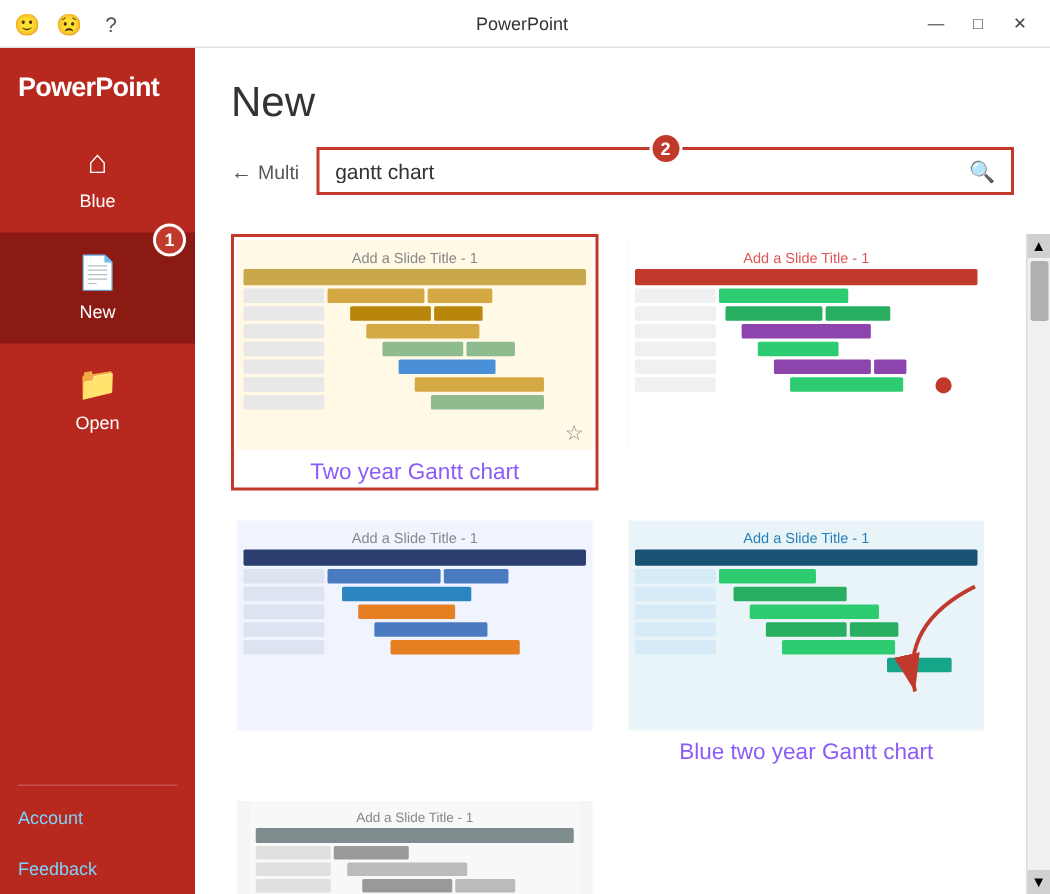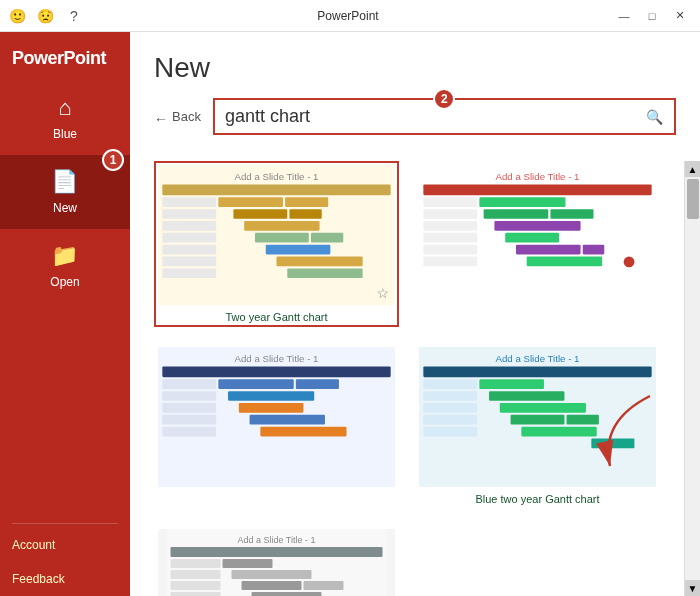--- a/index.html
+++ b/index.html
@@ -33,21 +33,21 @@
       display: flex; flex-direction: column; align-items: center; justify-content: center;
       padding: 14px 8px; cursor: pointer; color: #fff; font-size: 12px; gap: 6px;
       position: relative;
     }
     .sidebar-item.active { background: #8b1a12; }
     .sidebar-item-icon { font-size: 22px; }
     .sidebar-item-label { font-size: 12px; text-align: center; }
     .sidebar-spacer { flex: 1; }
     .sidebar-divider { border-top: 1px solid rgba(255,255,255,0.2); margin: 4px 12px; }
     .sidebar-bottom-item {
-      padding: 10px 12px; font-size: 12px; color: #fef9c3; cursor: pointer;
+      padding: 10px 12px; font-size: 12px; color: #7dd3fc; cursor: pointer;
     }
 
     
     .badge-circle {
       position: absolute; top: -6px; right: 6px;
       width: 22px; height: 22px; border-radius: 50%;
       background: #c0392b; border: 2px solid #fff;
       display: flex; align-items: center; justify-content: center;
       font-size: 12px; font-weight: bold; color: #fff;
       z-index: 10;
@@ -62,21 +62,21 @@
 
     
     .search-row { display: flex; align-items: center; gap: 12px; margin-bottom: 16px; }
     .back-btn { display: flex; align-items: center; gap: 4px; font-size: 13px; color: #555; cursor: pointer; }
     .back-arrow { font-size: 14px; }
     .search-container {
       flex: 1; display: flex; align-items: center;
       border: 2px solid #c0392b; padding: 6px 10px; position: relative;
     }
     .search-input {
-      flex: 1; border: none; outline: none; font-size: 18px; color: #333;
+      flex: 1; border: none; outline: none; font-size: 14px; color: #333;
     }
     .search-icon { color: #555; font-size: 14px; }
     .search-badge {
       position: absolute; top: -12px; left: 50%; transform: translateX(-50%);
       width: 22px; height: 22px; border-radius: 50%;
       background: #c0392b; border: 2px solid #fff;
       display: flex; align-items: center; justify-content: center;
       font-size: 12px; font-weight: bold; color: #fff;
       z-index: 10;
     }
@@ -96,21 +96,21 @@
       padding: 2px;
     }
     .template-card.selected { border-color: #c0392b; }
 
     .template-thumb {
       width: 100%; height: 140px; background: #f5f5f5;
       position: relative; overflow: hidden;
       display: flex; align-items: center; justify-content: center;
     }
     .template-label {
-      font-size: 11px; color: #14532d; margin-top: 6px; 
+      font-size: 15px; color: #8b5cf6; margin-top: 6px; 
     }
 
     
     .gantt-svg { width: 100%; height: 100%; }
 
     
     .scrollbar-track {
       width: 16px; background: #f0f0f0; display: flex; flex-direction: column;
       align-items: center; border-left: 1px solid #ddd;
     }
@@ -171,21 +171,21 @@
     <div class="sidebar-bottom-item">Feedback</div>
   </div>
 
   <div class="content">
     <div class="content-header">
       <div class="content-title">New</div>
 
       <div class="search-row">
         <div class="back-btn">
           <span class="back-arrow">←</span>
-          <span>Back</span>
+          <span>Multi</span>
         </div>
         <div class="search-container" style="position:relative;">
           <div class="search-badge">2</div>
           <input class="search-input" type="text" value="gantt chart" style="">
           <span class="search-icon">🔍</span>
         </div>
       </div>
     </div>
 
     <div class="templates-area" style="position:relative;">

